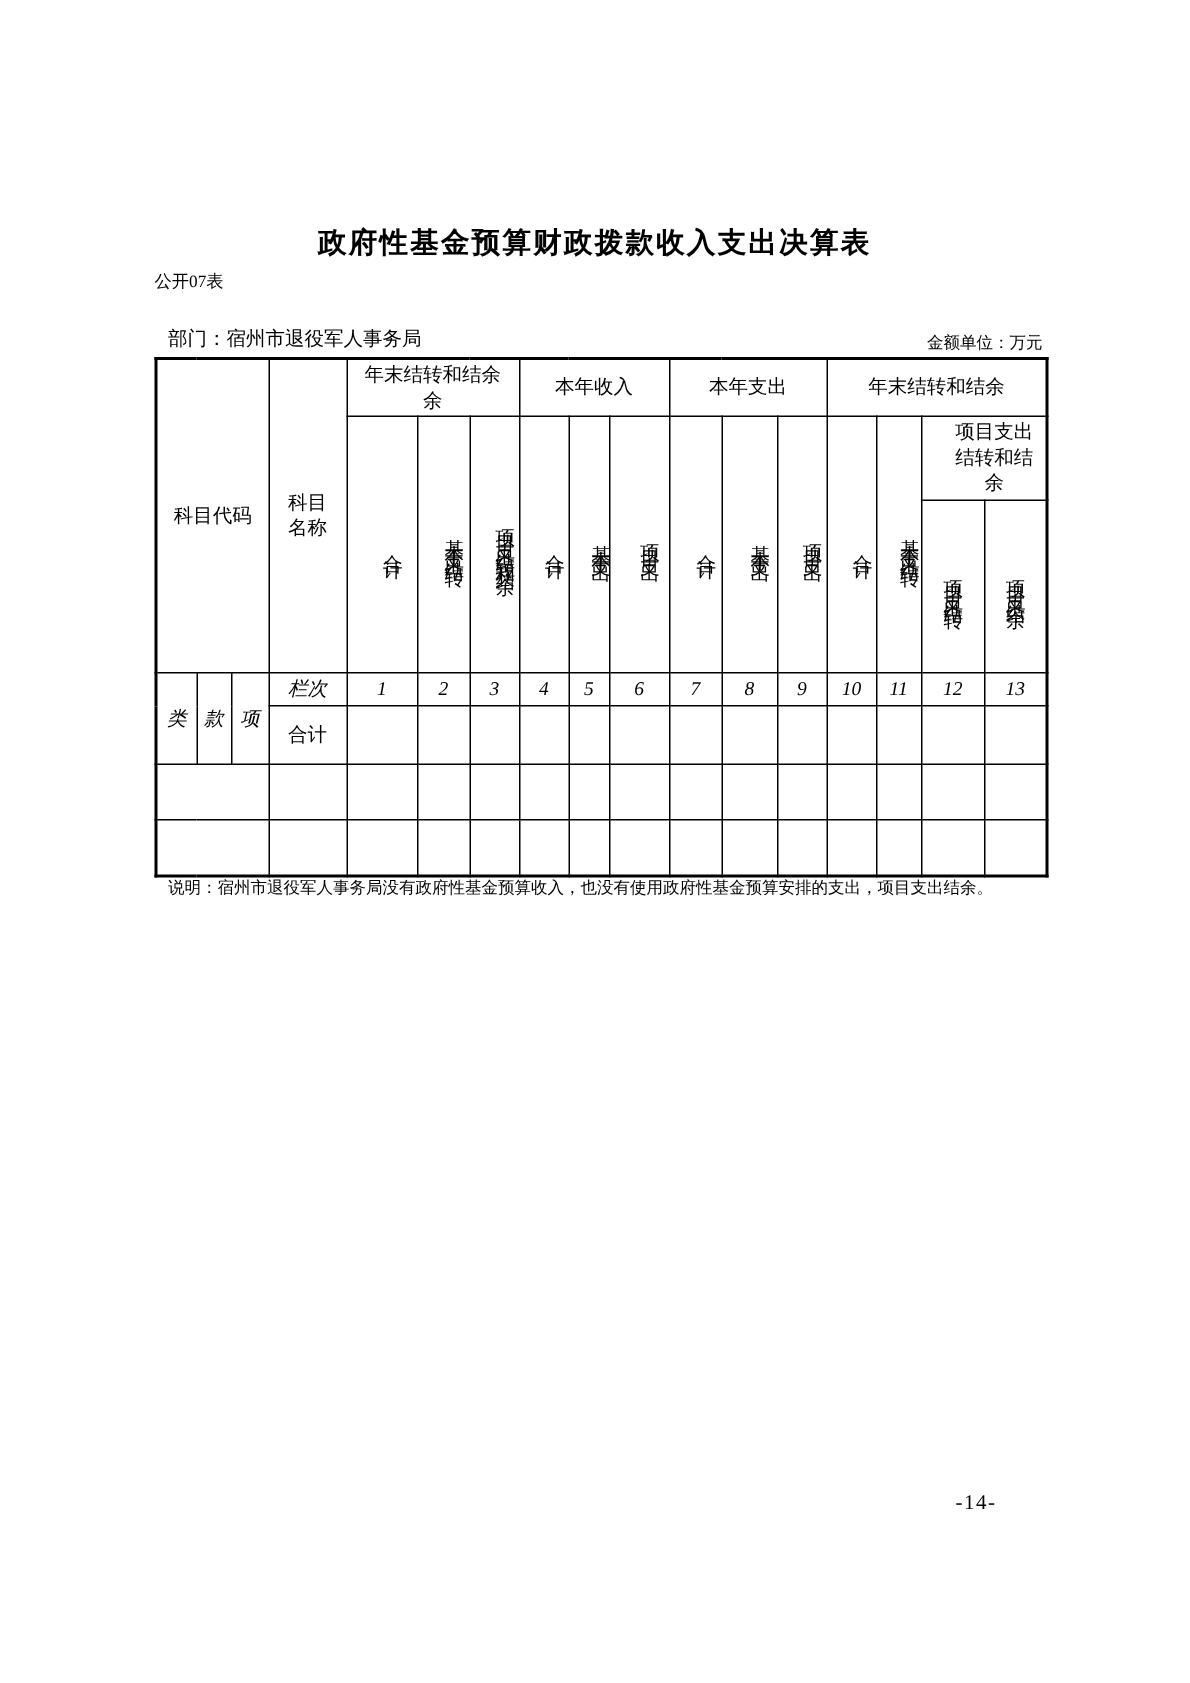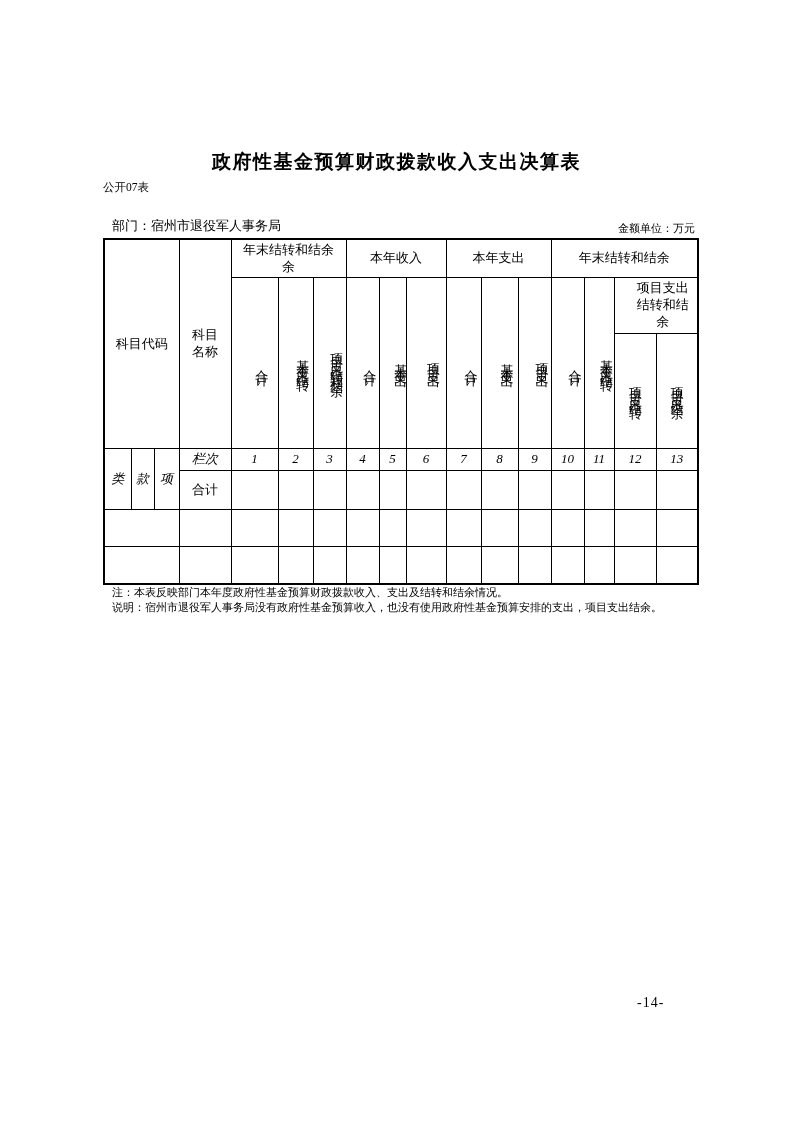--- a/index.html
+++ b/index.html
@@ -203,19 +203,18 @@
       <td></td>
       <td></td>
       <td></td>
       <td></td>
       <td></td>
     </tr>
   </tbody>
     </table>
 
   <div class="notes">
-    <div>注：本表反映部门本年度政府性基金预算财政拨款收入、支出及结转和结余情况。</div>
     <div>说明：宿州市退役军人事务局没有政府性基金预算收入，也没有使用政府性基金预算安排的支出，项目支出结余。</div>
   </div>
 
   <div class="pagenum">-14-</div>
 
 </div>
 
 </body></html>

